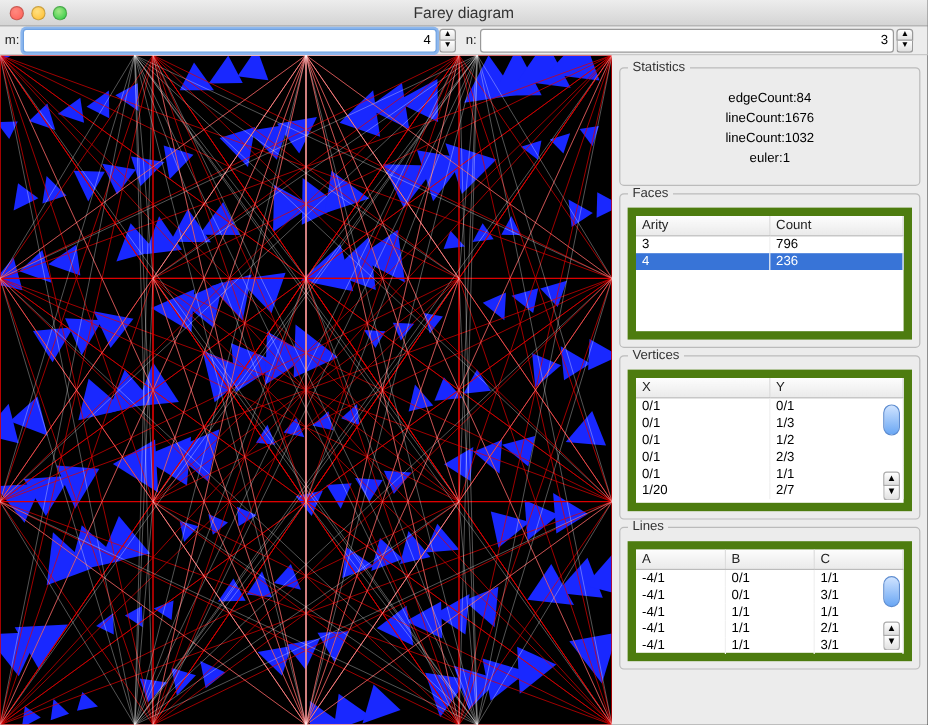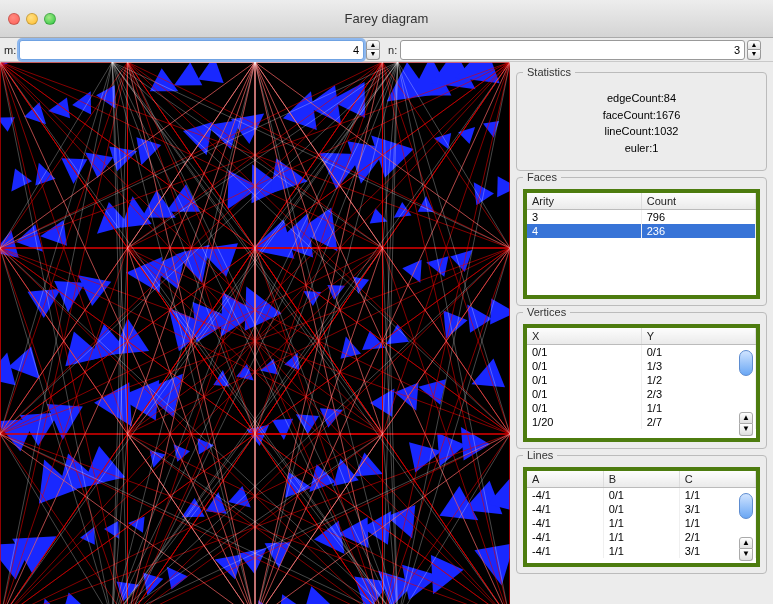--- a/index.html
+++ b/index.html
@@ -1,17 +1,17 @@
 <!DOCTYPE html>
 <html><head>
 <meta charset="utf-8">
 <style>
 * { box-sizing: border-box; margin: 0; padding: 0; font-family: "Lucida Grande", Arial, sans-serif; font-size: 11px; }
 body { background: #ececec; width: 773px; height: 604px; overflow: hidden; }
-.titlebar { height: 38px; background: linear-gradient(#ededed,#d4d4d4); border-bottom: 1px solid #aaa; display: flex; align-items: center; position: relative; }
+.titlebar { height: 22px; background: linear-gradient(#ededed,#d4d4d4); border-bottom: 1px solid #aaa; display: flex; align-items: center; position: relative; }
 .traffic { display: flex; gap: 6px; padding-left: 8px; }
 .dot { width: 12px; height: 12px; border-radius: 50%; border: 1px solid rgba(0,0,0,.2); }
 .dot.r { background: radial-gradient(circle at 40% 35%, #ff8a80, #ff5f57); }
 .dot.y { background: radial-gradient(circle at 40% 35%, #ffe082, #ffbd2e); }
 .dot.g { background: radial-gradient(circle at 40% 35%, #a5e887, #28c840); }
 .title { position: absolute; left: 0; right: 0; text-align: center; color: #333; font-size: 13px; }
 .toolbar { height: 24px; display: flex; align-items: center; padding: 0 4px; background: #ececec; border-bottom: 1px solid #c9c9c9; }
 .toolbar label { margin-right: 3px; color: #222; }
 .toolbar input[type=text] { height: 20px; border: 1px solid #999; border-radius: 3px; padding: 0 4px; background: #fff; text-align: right; }
 .toolbar input.m { flex: 1; margin-right: 2px; box-shadow: 0 0 0 2px #8db7ee; border-color: #6fa2e2; }
@@ -20,21 +20,21 @@
 .spinbtn { width: 14px; height: 10px; border: 1px solid #999; background: linear-gradient(#fff,#e0e0e0); font-size: 7px; line-height: 7px; text-align: center; }
 .spinbtn:first-child { border-radius: 3px 3px 0 0; }
 .spinbtn:last-child { border-radius: 0 0 3px 3px; border-top: none; }
 .content { display: flex; height: 558px; }
 .canvas { width: 510px; height: 558px; background: #000; position: relative; }
 .canvas svg { width: 100%; height: 100%; }
 .side { flex: 1; padding: 4px 6px; display: flex; flex-direction: column; gap: 0; }
 fieldset { border: 1px solid #bbb; border-radius: 4px; padding: 6px 6px 6px 6px; background: #ececec; }
 legend { padding: 0 4px; color: #333; }
 .stats { text-align: center; line-height: 1.5; padding: 6px 0 8px; }
-.tablewrap { background: #fff; border: 4px solid #4d7c0f; position: relative; }
+.tablewrap { background: #fff; border: 7px solid #4d7c0f; position: relative; }
 .tablewrap.faces { height: 110px; }
 .tablewrap.verts { height: 118px; }
 .tablewrap.lines { height: 100px; }
 table { width: 100%; border-collapse: collapse; table-layout: fixed; }
 thead th { background: linear-gradient(#fdfdfd,#eaeaea); border-bottom: 1px solid #bbb; border-right: 1px solid #ddd; text-align: left; padding: 2px 5px; font-weight: normal; color: #222; }
 tbody td { padding: 1px 5px; border-right: 1px solid #f0f0f0; white-space: nowrap; }
 tbody tr.sel td { background: #3874d7; color: #fff; }
 .scrollpill { position: absolute; right: 3px; top: 22px; width: 14px; height: 26px; border-radius: 8px; background: linear-gradient(#cfe3ff,#6aa7f4); border: 1px solid #5d8cd0; }
 .scrollarrows { position: absolute; right: 3px; bottom: 2px; display: flex; flex-direction: column; }
 .sa { width: 14px; height: 12px; border: 1px solid #aaa; background: linear-gradient(#fff,#e0e0e0); font-size: 8px; text-align: center; line-height: 9px; }
@@ -522,21 +522,21 @@
         <line x1="397.8" y1="558" x2="510" y2="372" stroke="#fff" stroke-width="0.5" opacity="0.55"></line>
         <line x1="397.8" y1="0" x2="510" y2="558" stroke="#fff" stroke-width="0.5" opacity="0.55"></line>
         <line x1="397.8" y1="558" x2="510" y2="558" stroke="#fff" stroke-width="0.5" opacity="0.55"></line>
       </svg>
   </div>
   <div class="side">
     <fieldset>
       <legend>Statistics</legend>
       <div class="stats">
         <div>edgeCount:84</div>
-        <div>faceCount:1676</div>
+        <div>lineCount:1676</div>
         <div>lineCount:1032</div>
         <div>euler:1</div>
       </div>
     </fieldset>
 
     <fieldset>
       <legend>Faces</legend>
       <div class="tablewrap faces">
         <table>
           <thead>

